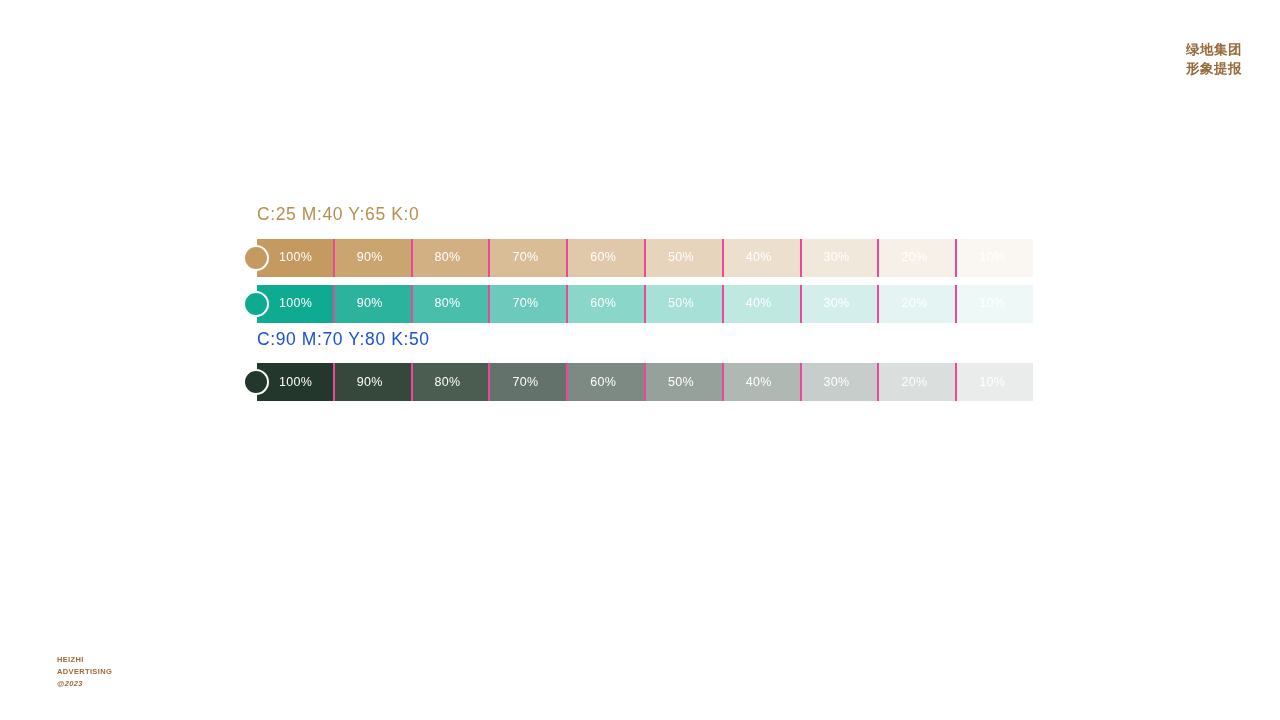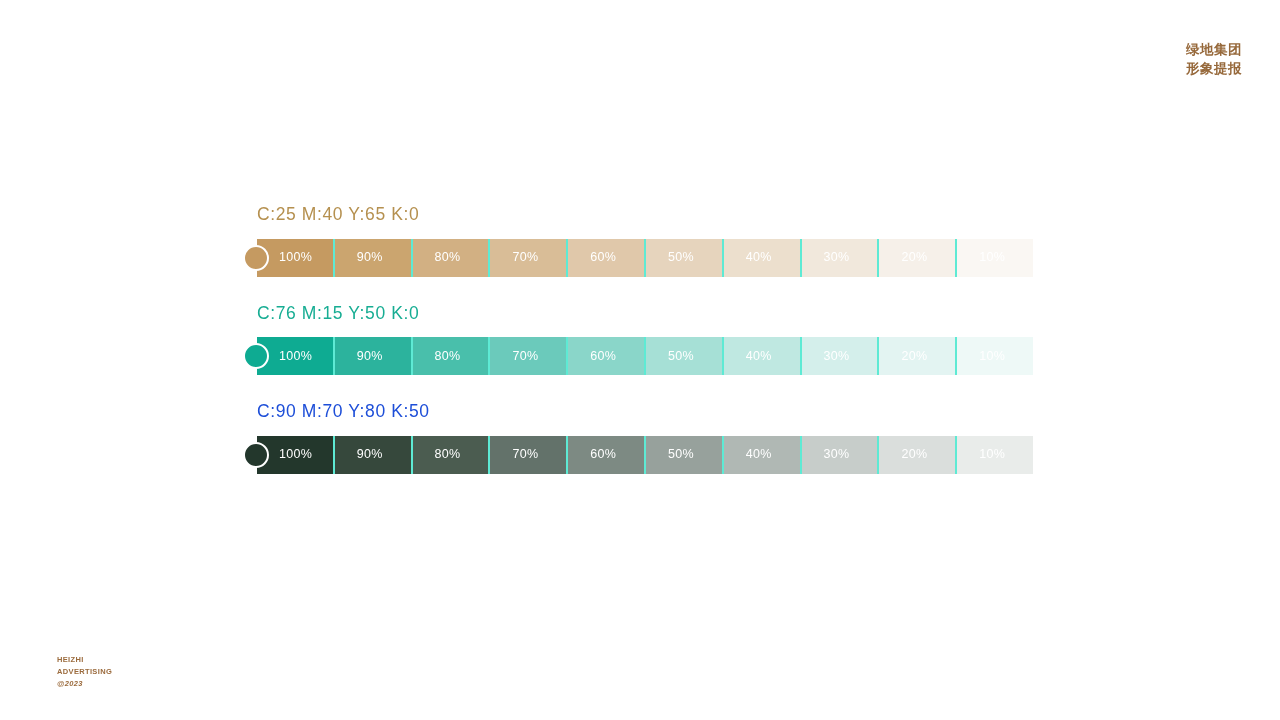--- a/index.html
+++ b/index.html
@@ -53,21 +53,21 @@
 
   
   #palette {
     position: absolute;
     left: 257px;
     top: 206px;
     width: 776px;
   }
   .palette-row {
     position: relative;
-    margin-bottom: 28px;
+    margin-bottom: 8px;
   }
   .palette-row:last-child {
     margin-bottom: 0;
   }
 
   .cmyk-label {
     font-size: 17.5px;
     line-height: 1;
     letter-spacing: 0.6px;
     white-space: nowrap;
@@ -77,21 +77,21 @@
   }
 
   .ramp-wrap {
     position: relative;
     height: 38px;
   }
   .ramp {
     display: flex;
     height: 38px;
     width: 776px;
-    background: #5eead4;
+    background: #ec4899;
   }
   .swatch {
     flex: 1 1 0;
     height: 38px;
     margin-right: 2px;
     display: flex;
     align-items: center;
     box-sizing: border-box;
     padding-left: 22px;
     position: relative;
@@ -162,21 +162,20 @@
             <span class="swatch-label">20%</span>
           </div>
           <div class="swatch" style="background: rgb(250, 247, 243);">
             <span class="swatch-label">10%</span>
           </div>
         </div>
         <span class="row-marker" style="background: rgb(197, 154, 97);"></span>
       </div>
     </div>
     <div class="palette-row">
-      <div class="cmyk-label" style="color: rgb(23, 173, 147);">C:76  M:15  Y:50  K:0</div>
       <div class="ramp-wrap">
         <div class="ramp">
           <div class="swatch" style="background: rgb(14, 171, 146);">
             <span class="swatch-label">100%</span>
           </div>
           <div class="swatch" style="background: rgb(44, 179, 157);">
             <span class="swatch-label">90%</span>
           </div>
           <div class="swatch" style="background: rgb(73, 191, 171);">
             <span class="swatch-label">80%</span>

